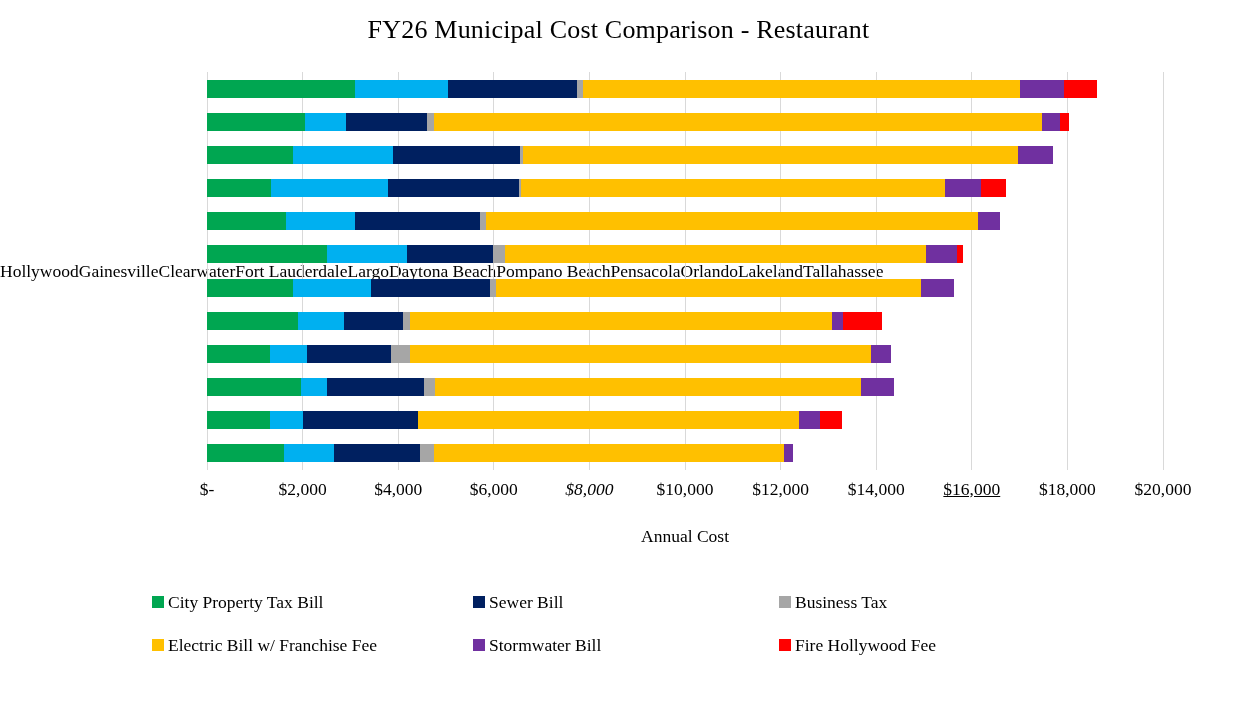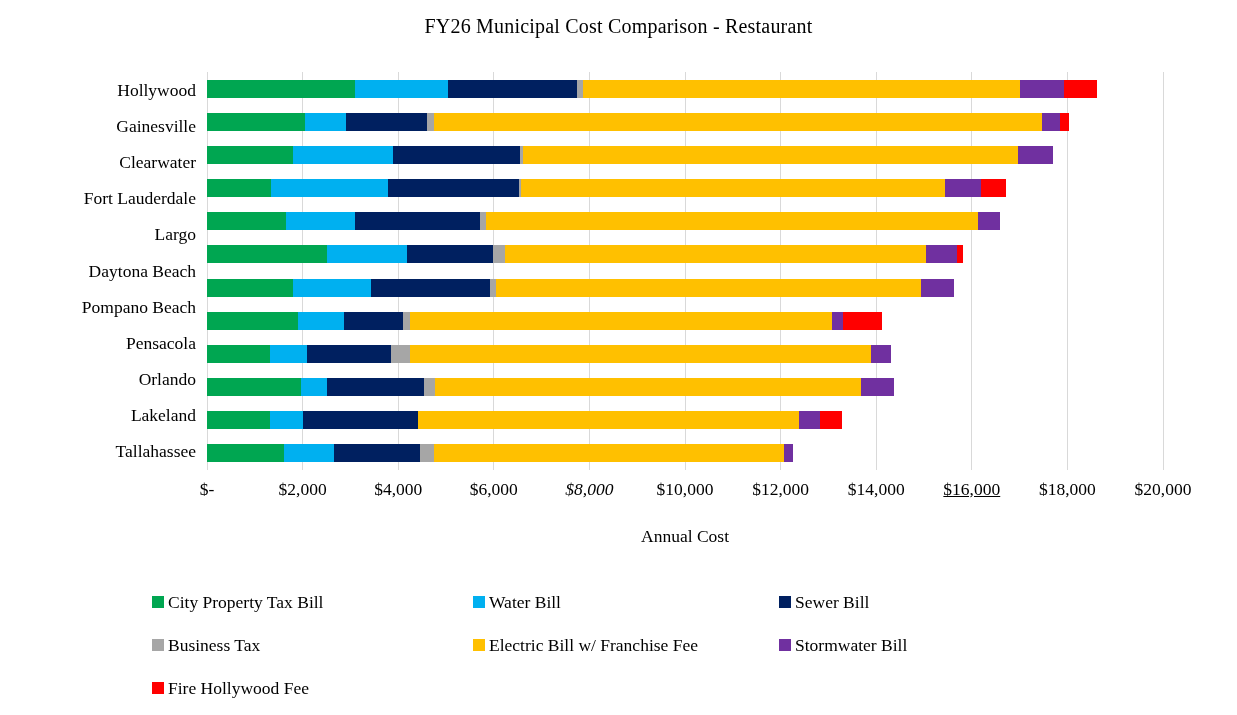--- a/index.html
+++ b/index.html
@@ -1,33 +1,33 @@
 <!DOCTYPE html>
 <html><head>
 <meta charset="utf-8">
 <style>
   * { margin: 0; padding: 0; box-sizing: border-box; }
   html, body { width: 1237px; height: 715px; background: #ffffff; overflow: hidden;
     font-family: "Liberation Serif", serif; color: #000; }
   #page { position: relative; width: 1237px; height: 715px; background: #fff; }
 
   .chart-title { position: absolute; top: 15px; left: 0; width: 100%;
-    text-align: center; font-size: 20px; letter-spacing: 0.2px; }
+    text-align: center; font-size: 26px; letter-spacing: 0.2px; }
 
   
   .plot { position: absolute; left: 207px; top: 72px; width: 956px; height: 398px; }
   .gridline { position: absolute; top: 0; bottom: 0; width: 1px; background: #d9d9d9; }
   .rows { position: absolute; inset: 0; display: flex; flex-direction: column; }
   .bar-row { flex: 1 1 0; display: flex; align-items: center; }
   .bar { display: flex; height: 18px; width: 100%; }
   .seg { height: 100%; }
 
   
   .cat-labels { position: absolute; left: 0; top: 72px; width: 196px; height: 398px;
-    display: flex; flex-direction: column; }
+    display: flex; flex-direction: row; }
   .cat-label { flex: 1 1 0; display: flex; align-items: center; justify-content: flex-end;
     font-size: 17.5px; white-space: nowrap; }
 
   
   .x-ticks { position: absolute; left: 207px; top: 479px; width: 956px; height: 22px; }
   .x-tick { position: absolute; transform: translateX(-50%); font-size: 17.5px;
     white-space: nowrap; top: 0; }
   .x-axis-title { position: absolute; left: 207px; top: 526px; width: 956px;
     text-align: center; font-size: 17.5px; }
 
@@ -215,24 +215,20 @@
       <div class="x-tick" style="left: 100%;">$20,000</div>
     </div>
   <div class="x-axis-title">Annual Cost</div>
 
   <div class="legend" id="legend">
       <div class="legend-item">
         <span class="swatch" style="background: rgb(0, 166, 81);"></span>
         <span class="legend-text">City Property Tax Bill</span>
       </div>
       <div class="legend-item">
-        <span class="swatch" style="background: rgb(0, 176, 240);"></span>
-        <span class="legend-text">Water Bill</span>
-      </div>
-      <div class="legend-item">
         <span class="swatch" style="background: rgb(0, 32, 96);"></span>
         <span class="legend-text">Sewer Bill</span>
       </div>
       <div class="legend-item">
         <span class="swatch" style="background: rgb(166, 166, 166);"></span>
         <span class="legend-text">Business Tax</span>
       </div>
       <div class="legend-item">
         <span class="swatch" style="background: rgb(255, 192, 0);"></span>
         <span class="legend-text">Electric Bill w/ Franchise Fee</span>

